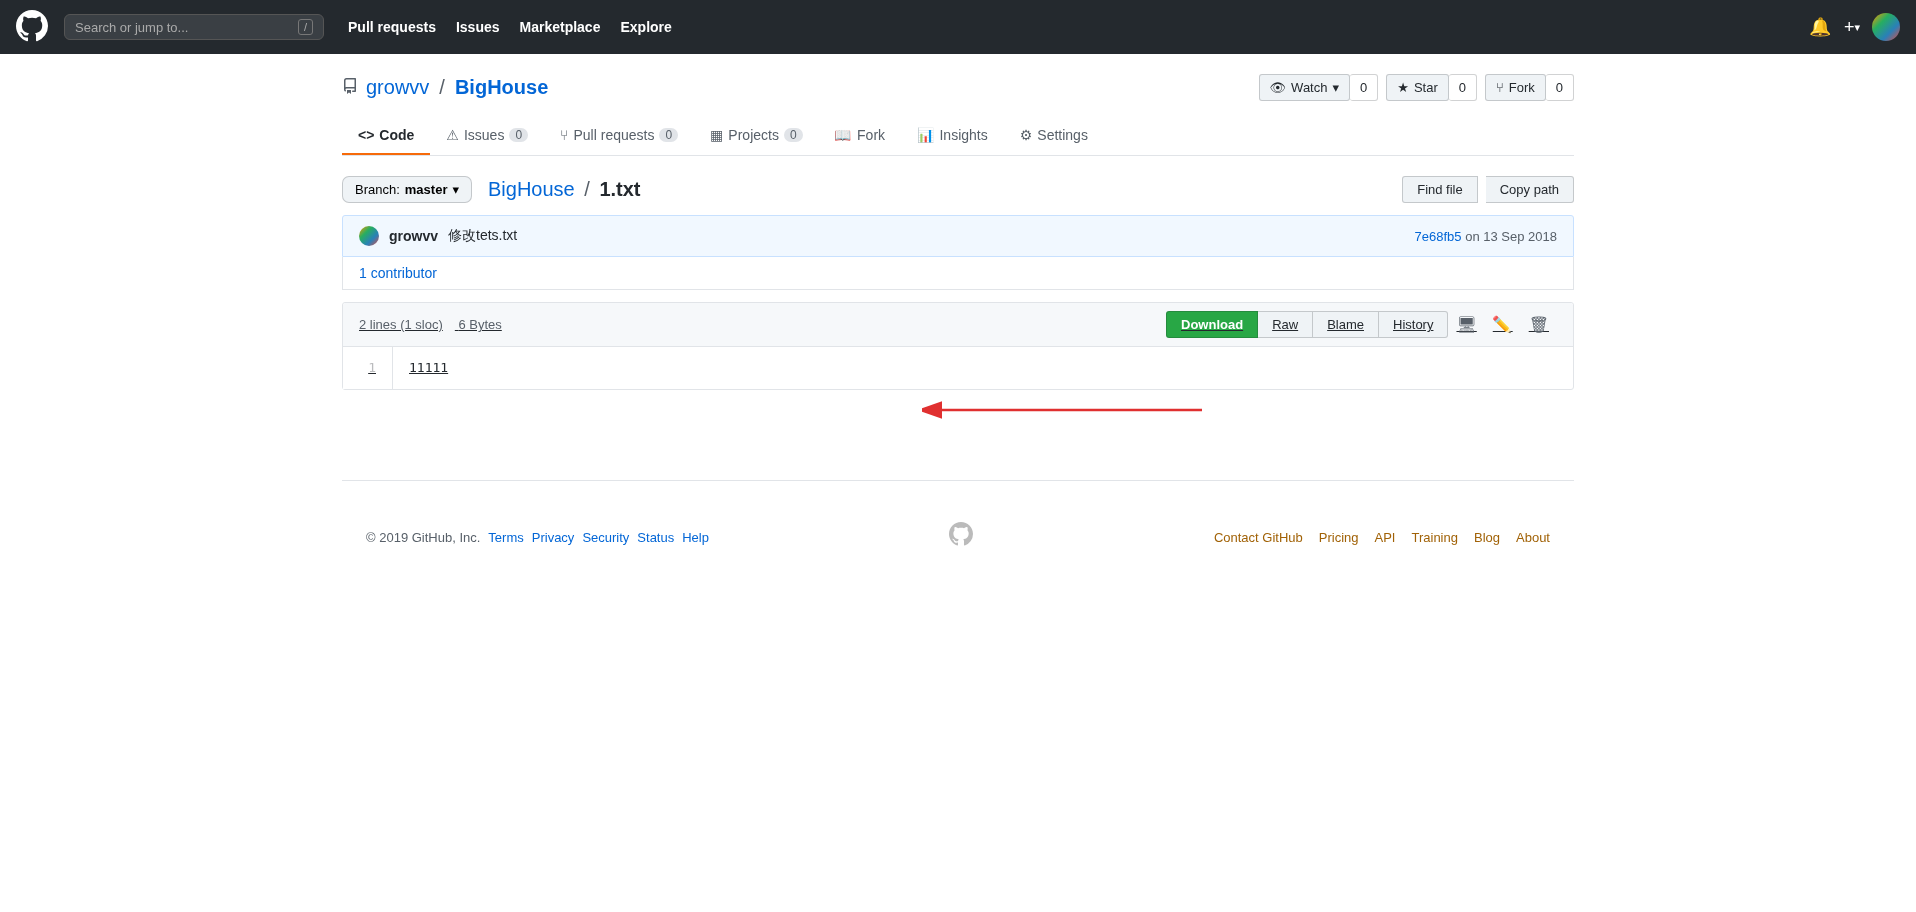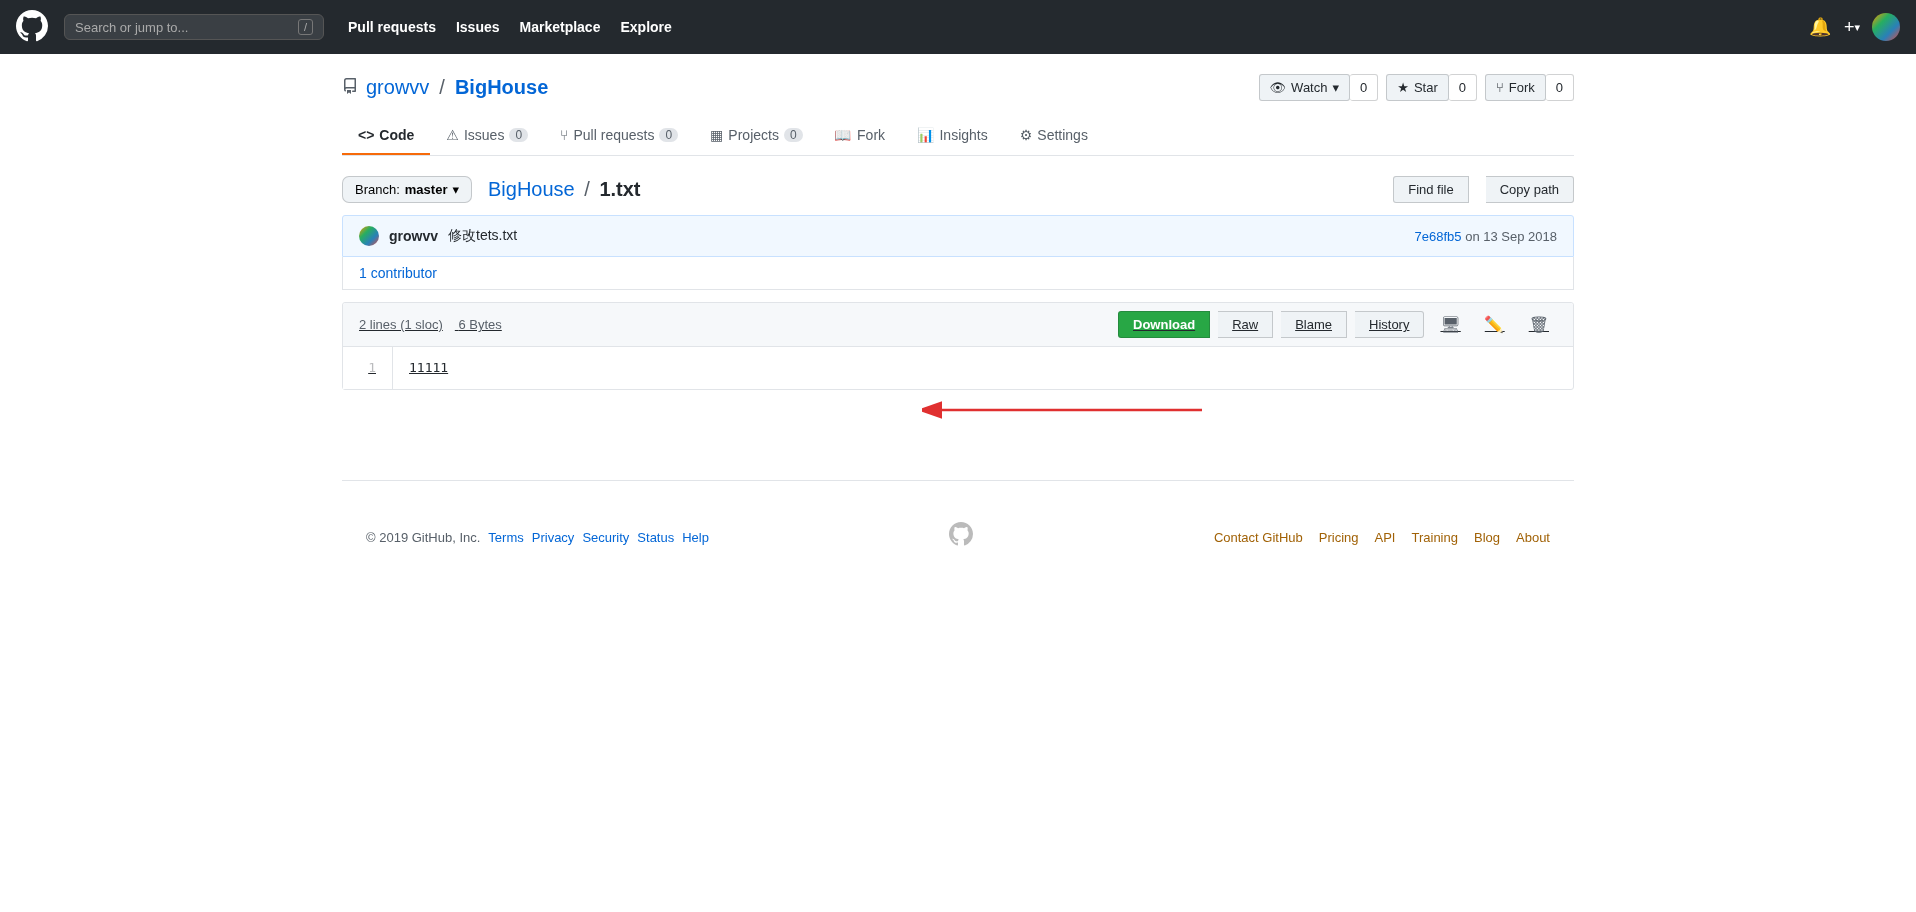--- a/index.html
+++ b/index.html
@@ -38,21 +38,21 @@
     .tab { display: flex; align-items: center; gap: 5px; padding: 10px 16px; font-size: 14px; color: #586069; cursor: pointer; border-bottom: 2px solid transparent; text-decoration: none; }
     .tab.active { color: #24292e; border-bottom-color: #f66a0a; font-weight: 600; }
     .tab-badge { background: #e1e4e8; border-radius: 20px; padding: 0 6px; font-size: 12px; color: #586069; }
 
     
     .breadcrumb-bar { display: flex; align-items: center; justify-content: space-between; margin-bottom: 12px; }
     .branch-btn { display: flex; align-items: center; gap: 5px; background: #eff3f6; border: 1px solid rgba(27,31,35,.2); border-radius: 7px; padding: 5px 12px; font-size: 13px; cursor: pointer; }
     .breadcrumb-path { font-size: 20px; margin-left: 16px; }
     .breadcrumb-path a { color: #0366d6; text-decoration: none; }
     .breadcrumb-path span { color: #586069; margin: 0 4px; }
-    .breadcrumb-actions { display: flex; gap: 17px; }
+    .breadcrumb-actions { display: flex; gap: 8px; }
     .bc-btn { background: #eff3f6; border: 1px solid rgba(27,31,35,.2); padding: 5px 14px; font-size: 13px; cursor: pointer; color: #24292e; }
     .bc-btn:first-child { border-radius: 3px 0 0 3px; }
     .bc-btn:last-child { border-radius: 0 3px 3px 0; border-left: none; }
 
     
     .commit-row { display: flex; align-items: center; justify-content: space-between; padding: 10px 16px; background: #f1f8ff; border: 1px solid #c8e1ff; border-radius: 3px 3px 0 0; }
     .commit-left { display: flex; align-items: center; gap: 10px; }
     .commit-avatar { width: 20px; height: 20px; border-radius: 50%; background: linear-gradient(135deg, #f90, #27ae60, #2980b9, #e74c3c); }
     .commit-author { color: #24292e; font-weight: 600; }
     .commit-message { color: #24292e; }
@@ -61,21 +61,21 @@
 
     
     .contributor-row { padding: 8px 16px; border: 1px solid #e1e4e8; border-top: none; background: #fff; }
     .contributor-row a { color: #0366d6; text-decoration: none; }
 
     
     .file-view { border: 1px solid #e1e4e8; border-radius: 3px; margin-top: 12px; text-decoration: underline; }
     .file-header { display: flex; align-items: center; justify-content: space-between; padding: 8px 16px; background: #f6f8fa; border-bottom: 1px solid #e1e4e8; border-radius: 3px 3px 0 0; }
     .file-info { font-size: 13px; color: #586069; }
     .file-info span { margin-right: 12px; }
-    .file-buttons { display: flex; align-items: center; gap: 8px; }
+    .file-buttons { display: flex; align-items: center; gap: 0; }
     .file-btn-download { background: #28a745; border: 1px solid rgba(27,31,35,.2); border-radius: 3px 0 0 3px; padding: 5px 14px; font-size: 13px; cursor: pointer; color: #fff; font-weight: 600; }
     .file-btn { background: #eff3f6; border: 1px solid rgba(27,31,35,.2); padding: 5px 14px; font-size: 13px; cursor: pointer; color: #24292e; border-left: none; }
     .file-btn:last-of-type { border-radius: 0 3px 3px 0; }
     .file-icon-btn { background: none; border: none; cursor: pointer; color: #586069; font-size: 16px; padding: 4px 8px; }
 
     
     .file-content { display: flex; }
     .line-numbers { padding: 10px 0; min-width: 50px; text-align: right; background: #fff; border-right: 1px solid #e1e4e8; }
     .line-num { padding: 0 16px; font-size: 13px; color: #babbbd; line-height: 22px; font-family: SFMono-Regular, Consolas, monospace; }
     .line-code { padding: 10px 16px; font-family: SFMono-Regular, Consolas, monospace; font-size: 13px; line-height: 22px; flex: 1; }

